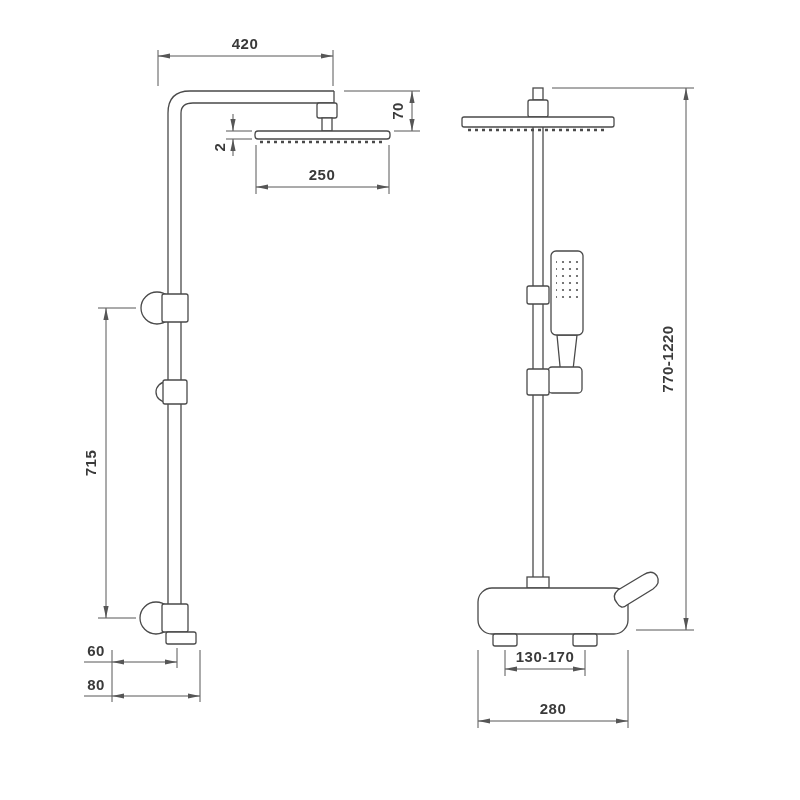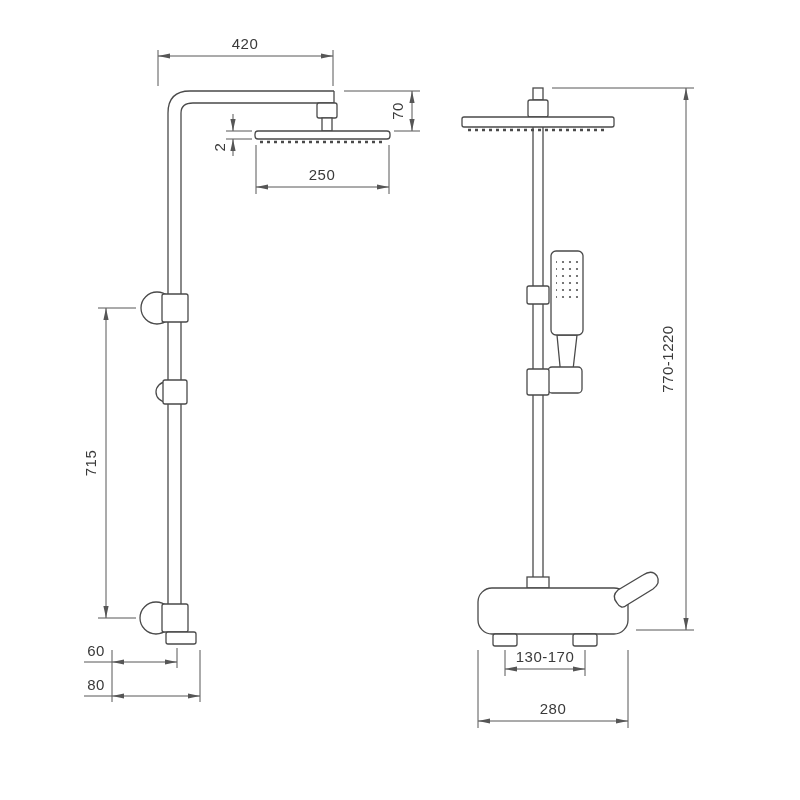--- a/index.html
+++ b/index.html
@@ -1,18 +1,18 @@
 <!DOCTYPE html>
 <html><head>
 <meta charset="utf-8">
 <style>
   html,body{margin:0;padding:0;background:#ffffff;}
   .sheet{
     width:800px;height:800px;position:relative;background:#ffffff;
-    font-family:"Liberation Sans", sans-serif;overflow:hidden;
+    font-family:"Liberation Sans", sans-serif;overflow:hidden;font-weight:bold;
   }
   svg{display:block;}
   svg text{
     font-family:"Liberation Sans", sans-serif;
     font-size:15px;
     fill:#3a3a3a;
     letter-spacing:0.5px;
   }
   .obj{fill:#ffffff;stroke:#4a4a4a;stroke-width:1.3;}
   .ln{fill:none;stroke:#4a4a4a;stroke-width:1.3;}

